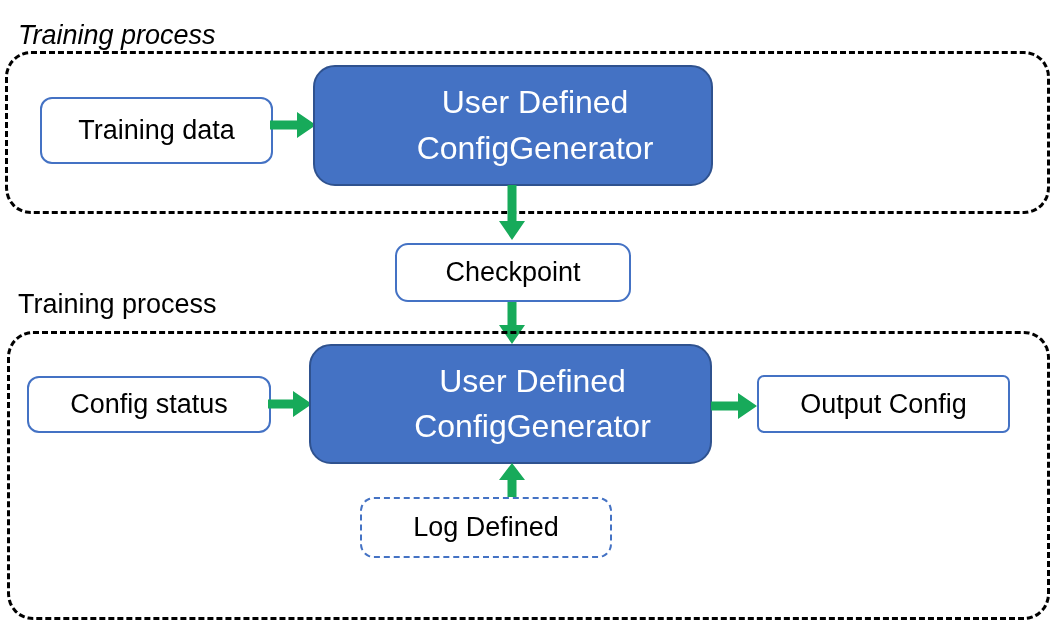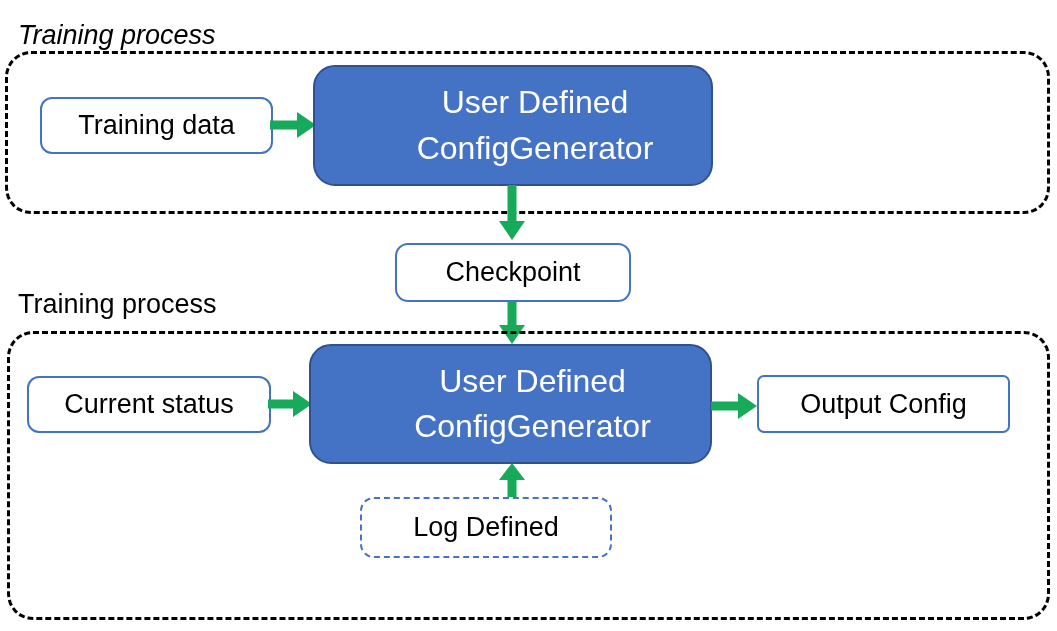--- a/index.html
+++ b/index.html
@@ -81,21 +81,21 @@
 </style>
 </head>
 <body>
 
 <div class="canvas">
 
   <div class="section-label" style="left:18px; top:19px;font-style:italic;">Training process</div>
 
   <div class="dashed-container" style="left:5px; top:51px; width:1045px; height:163px;"></div>
 
-  <div class="io-box" style="left:40px; top:97px; width:233px; height:57px;">Training data</div>
+  <div class="io-box" style="left:40px; top:97px; width:233px; height:67px;">Training data</div>
 
   <svg class="arrow" style="left:270px; top:111px;" width="46" height="28" viewBox="0 0 46 28">
     <polygon points="0,9.5 27,9.5 27,1 46,14 27,27 27,18.5 0,18.5"></polygon>
   </svg>
 
   <div class="generator-box" style="left:313px; top:65px; width:400px; height:121px;">
     <span>User Defined</span>
     <span>ConfigGenerator</span>
   </div>
 
@@ -106,21 +106,21 @@
   <div class="io-box" style="left:395px; top:243px; width:236px; height:59px;border-radius:13px;">Checkpoint</div>
 
   <svg class="arrow" style="left:498px; top:302px;" width="28" height="42" viewBox="0 0 28 42">
     <polygon points="9.5,0 9.5,23 1,23 14,42 27,23 18.5,23 18.5,0"></polygon>
   </svg>
 
   <div class="section-label" style="left:18px; top:288px;">Training process</div>
 
   <div class="dashed-container" style="left:7px; top:331px; width:1043px; height:289px;"></div>
 
-  <div class="io-box" style="left:27px; top:376px; width:244px; height:57px;">Current status</div>
+  <div class="io-box" style="left:27px; top:376px; width:244px; height:57px;">Config status</div>
 
   <svg class="arrow" style="left:268px; top:390px;" width="44" height="28" viewBox="0 0 44 28">
     <polygon points="0,9.5 25,9.5 25,1 44,14 25,27 25,18.5 0,18.5"></polygon>
   </svg>
 
   <div class="generator-box" style="left:309px; top:344px; width:403px; height:120px;">
     <span>User Defined</span>
     <span>ConfigGenerator</span>
   </div>
 

